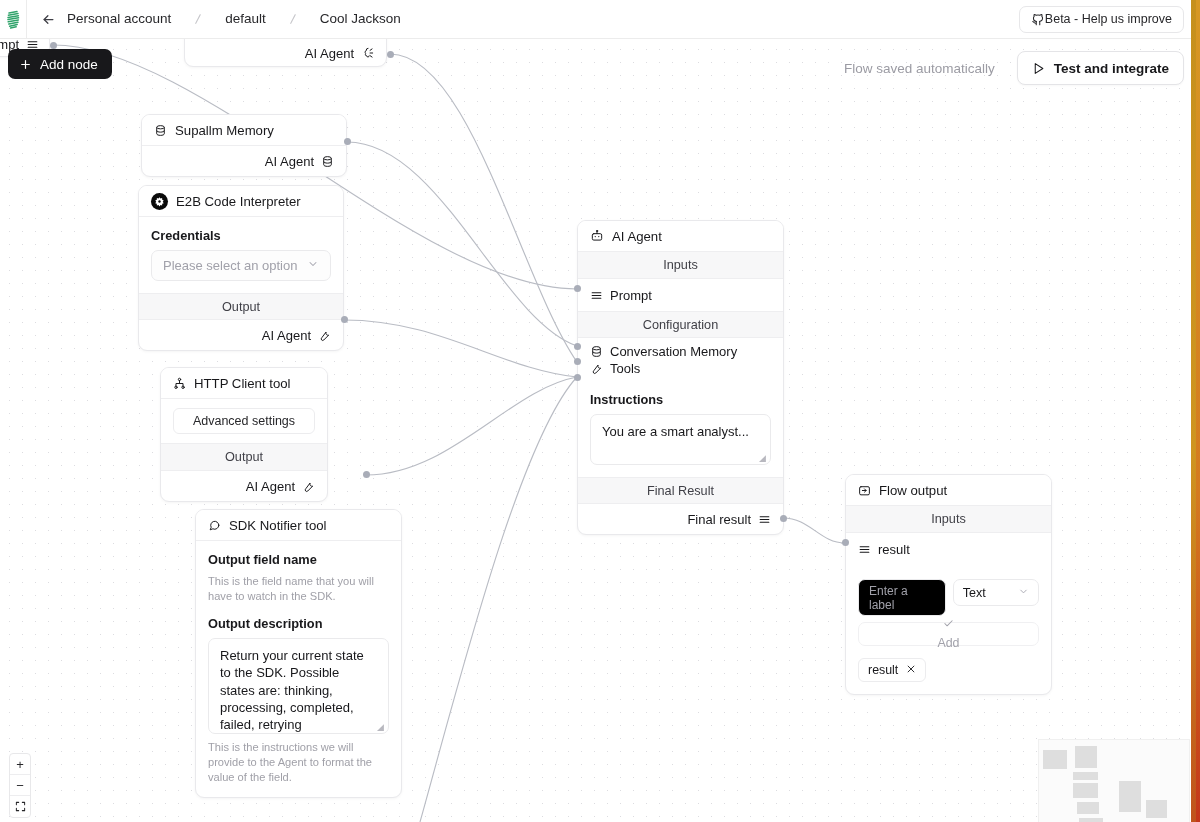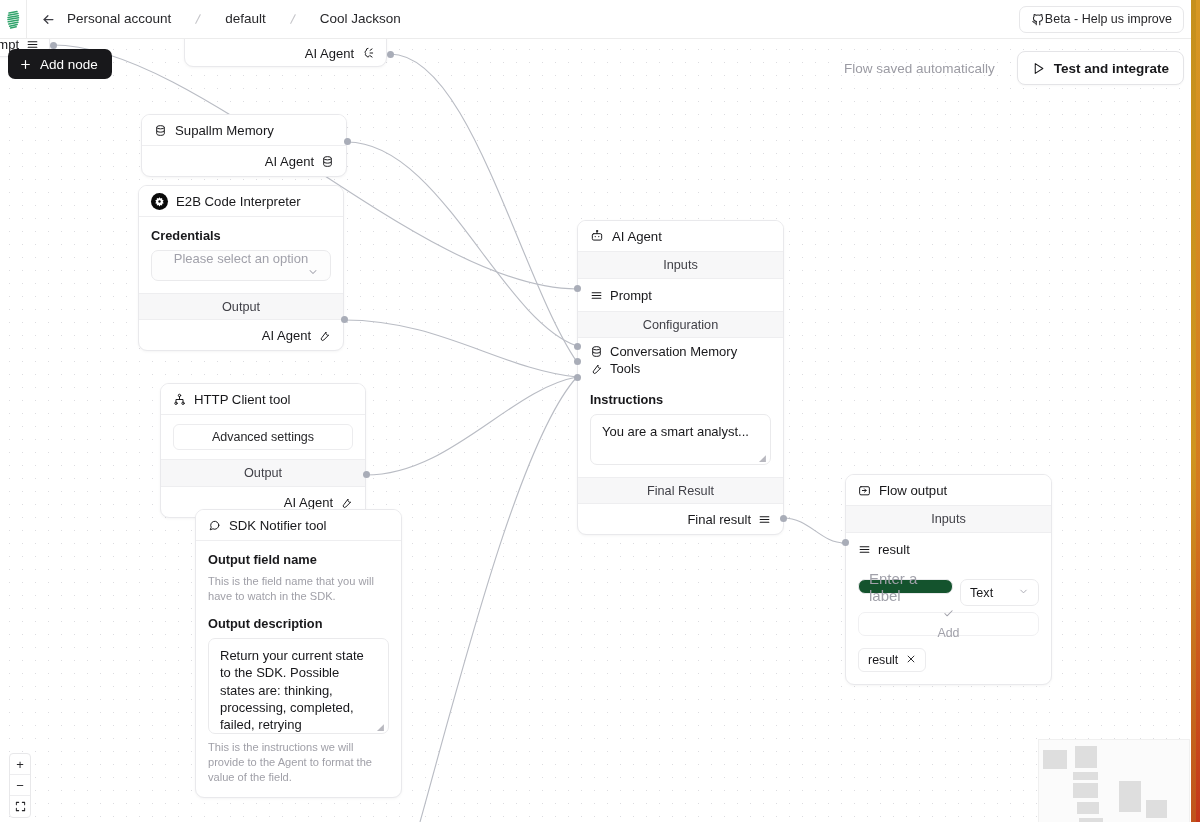--- a/index.html
+++ b/index.html
@@ -115,21 +115,21 @@
     gap: 7px; min-height: 28px; padding: 5px 12px;
     font-size: 13px; color: #18181b;
   }
   .port-row.right { justify-content: flex-end; }
   .section { padding: 11px 12px 12px 12px; }
   .lbl { font-size: 12.8px; font-weight: bold; color: #18181b; margin-bottom: 7px; }
   .field {
     width: 100%; height: 31px; border: 1px solid #eaeaec;
     border-radius: 7px; background: #fdfdfd;
     display: flex; align-items: center; padding: 0 11px;
-    font-size: 13px; color: #18181b; flex-direction: column;
+    font-size: 13px; color: #18181b;
   }
   .field.ph { color: #a1a1aa; }
   .field .chev { margin-left: auto; color: #a9a9b2; }
   .ta {
     width: 100%; border: 1px solid #eaeaec; border-radius: 7px;
     background: #fff; padding: 8px 11px; font-size: 13px;
     color: #18181b; line-height: 1.33; position: relative;
     font-family: Liberation Sans, sans-serif;
   }
   .ta .grip {
@@ -158,23 +158,23 @@
   .ico { display: inline-flex; align-items: center; justify-content: center; flex: 0 0 auto; }
   .e2b-badge {
     width: 17px; height: 17px; border-radius: 50%;
     background: #0a0a0a; display: flex; align-items: center; justify-content: center;
     flex: 0 0 auto;
   }
 
   
   .fo-row { display: flex; gap: 7px; padding: 0 12px; margin-top: 14px; }
   .fo-input {
-    flex: 1 1 auto; height: 15px; border: 1px solid #eaeaec; border-radius: 7px;
+    flex: 1 1 auto; height: 37px; border: 1px solid #eaeaec; border-radius: 7px;
     display: flex; align-items: center; padding: 0 10px;
-    font-size: 15px; color: #a1a1aa; background: #14532d;
+    font-size: 12px; color: #a1a1aa; background: #000000;
   }
   .fo-select {
     width: 88px; height: 27px; border: 1px solid #eaeaec; border-radius: 7px;
     display: flex; align-items: center; padding: 0 9px;
     font-size: 12.6px; color: #18181b; background: #fff;
   }
   .fo-select .chev { margin-left: auto; color: #a9a9b2; }
   .fo-add {
     margin: 6px 12px 0 12px; height: 24px;
     border: 1px solid #f0f0f2; border-radius: 7px; background: #fff;
@@ -374,21 +374,21 @@
       <span>AI Agent</span>
       <span class="ico">
         <svg width="13" height="13" viewBox="0 0 24 24" fill="none" stroke="#18181b" stroke-width="1.8" stroke-linecap="round" stroke-linejoin="round">
             <path d="M14.7 6.3a4 4 0 0 0 5 5l-9 9a2.8 2.8 0 1 1-4-4z"></path>
           </svg>
       </span>
     </div>
   </div>
   <div class="dot" style="left:341px; top:277px;"></div>
 
-  <div class="node" style="left:160px; top:328px; width:206px;margin-top:16px;">
+  <div class="node" style="left:160px; top:328px; width:168px;">
     <div class="node-head">
       <span class="ico">
         <svg width="13" height="13" viewBox="0 0 24 24" fill="none" stroke="#18181b" stroke-width="1.8" stroke-linecap="round" stroke-linejoin="round">
             <circle cx="12" cy="4.5" r="2.2"></circle>
             <circle cx="5.5" cy="19" r="2.2"></circle>
             <circle cx="18.5" cy="19" r="2.2"></circle>
             <path d="M12 6.7v4.5M5.5 16.8V12h13v4.8"></path>
           </svg>
       </span>
       <span>HTTP Client tool</span>

